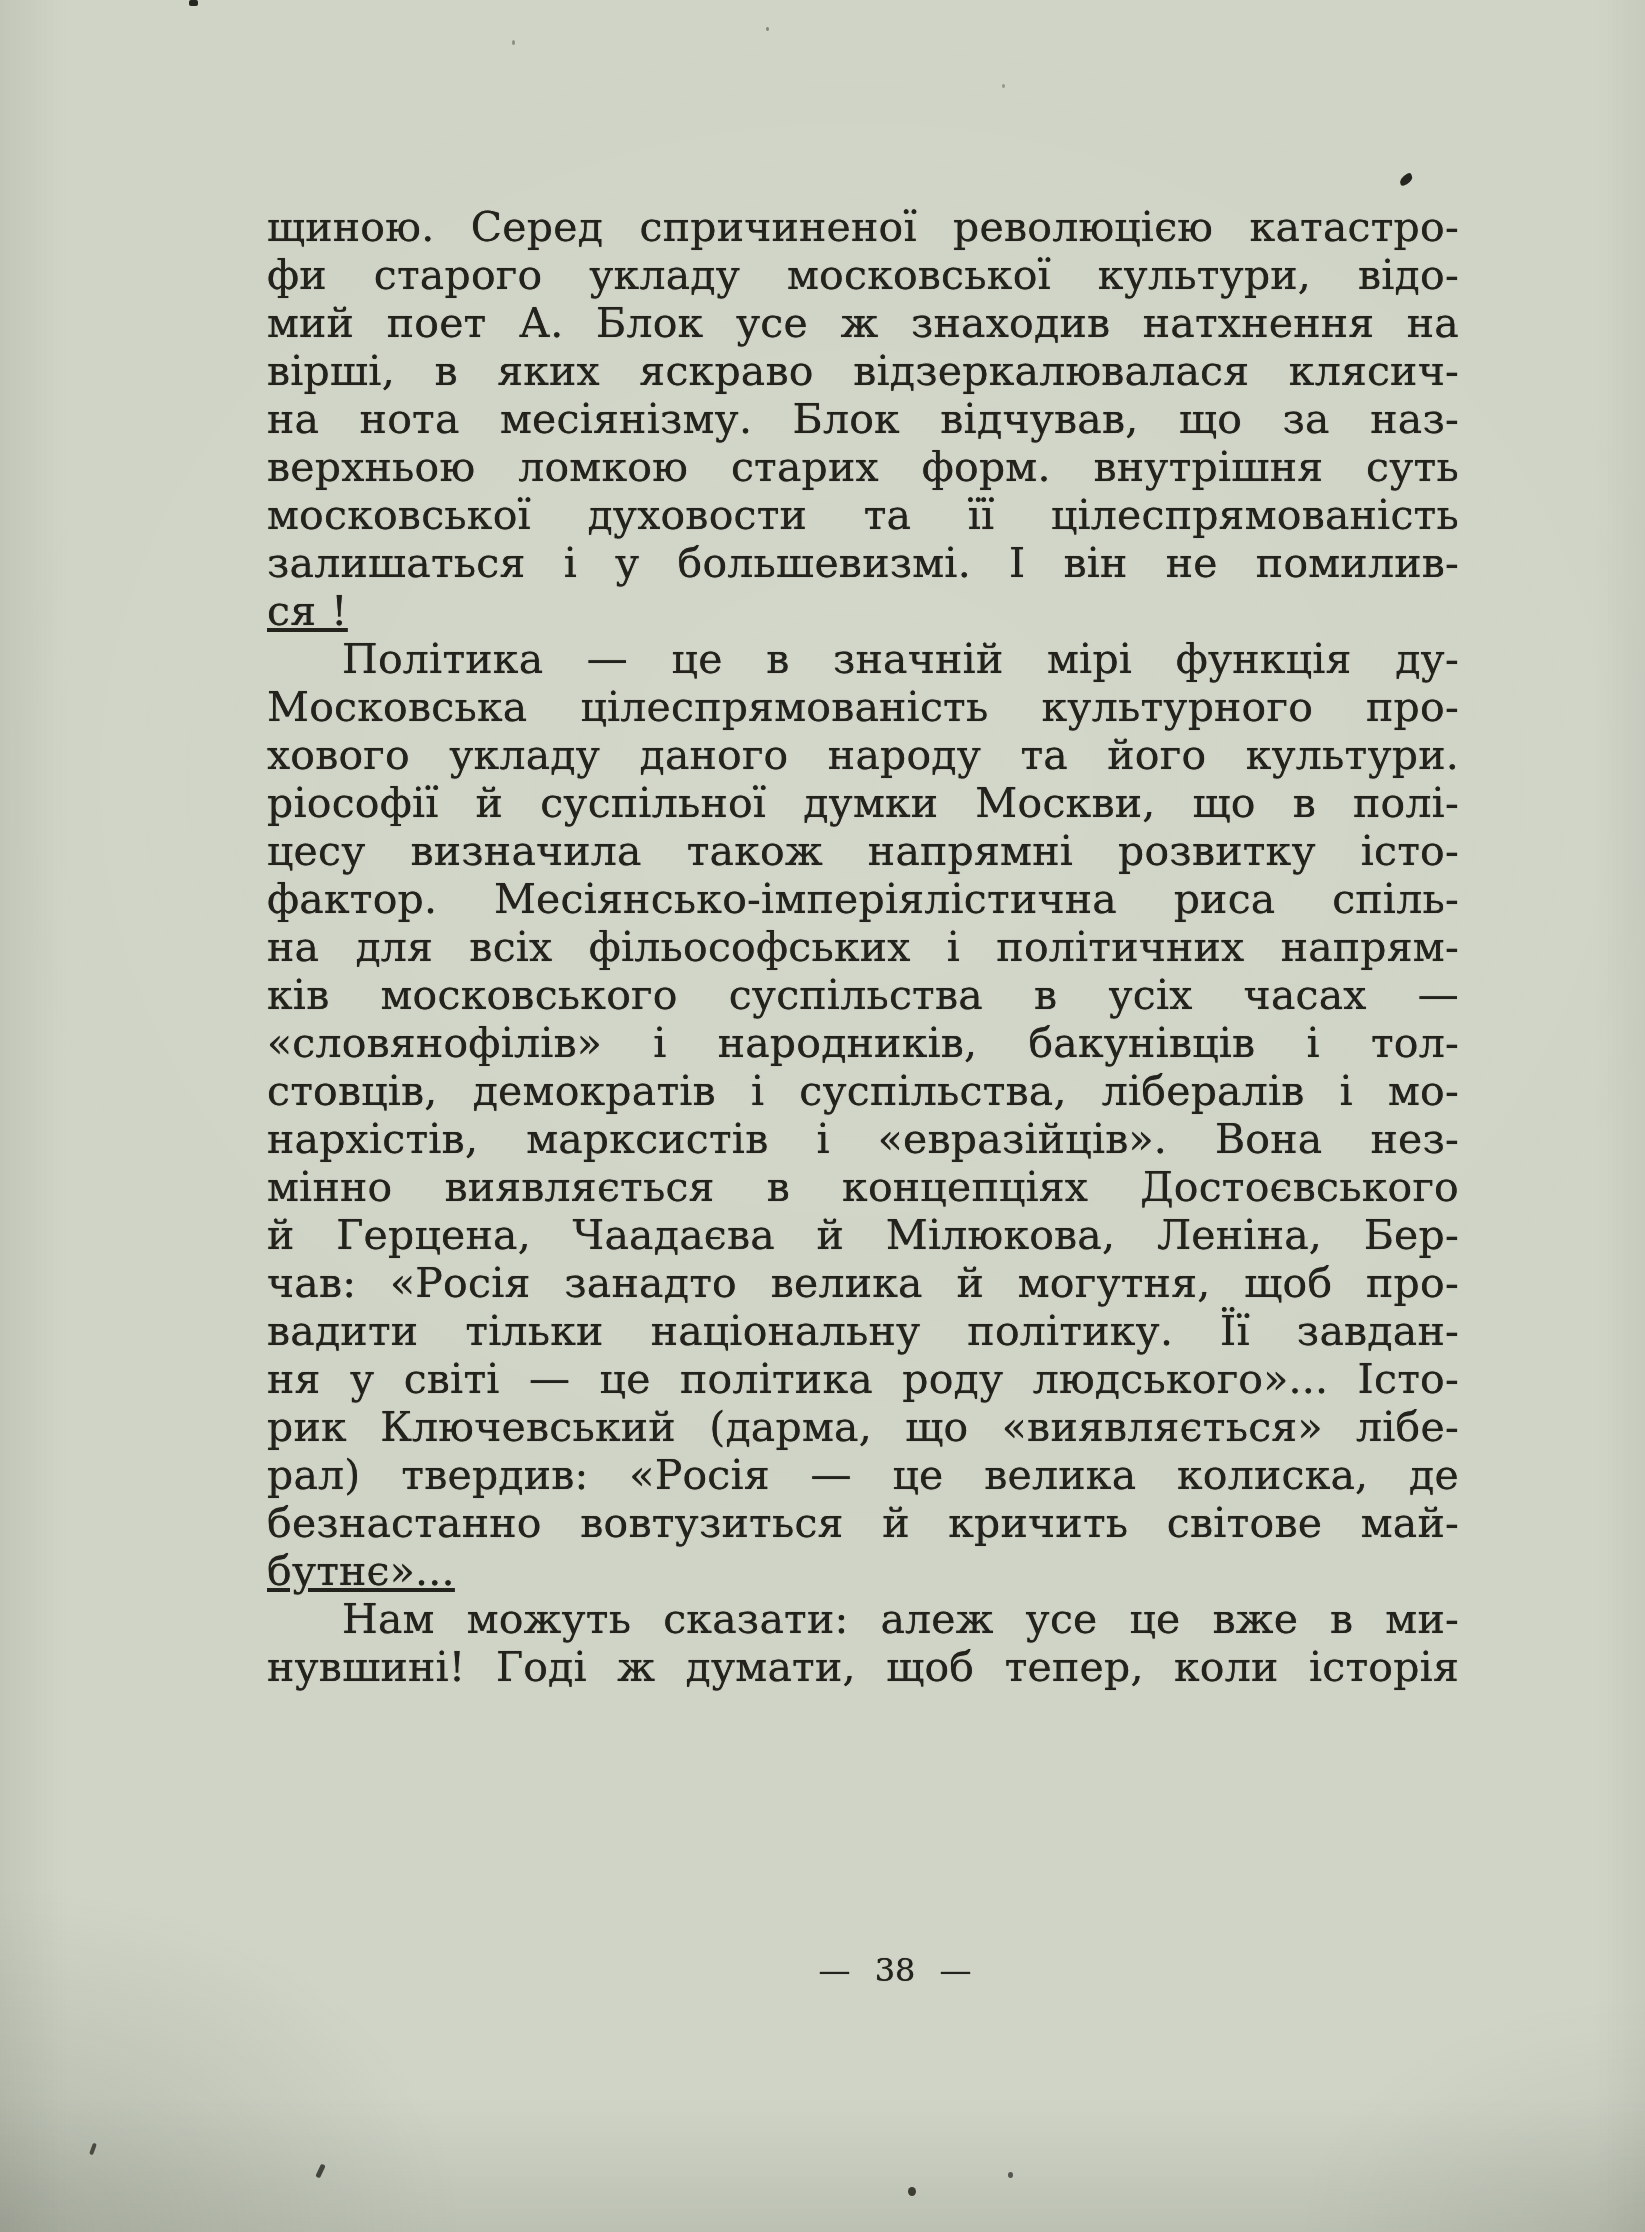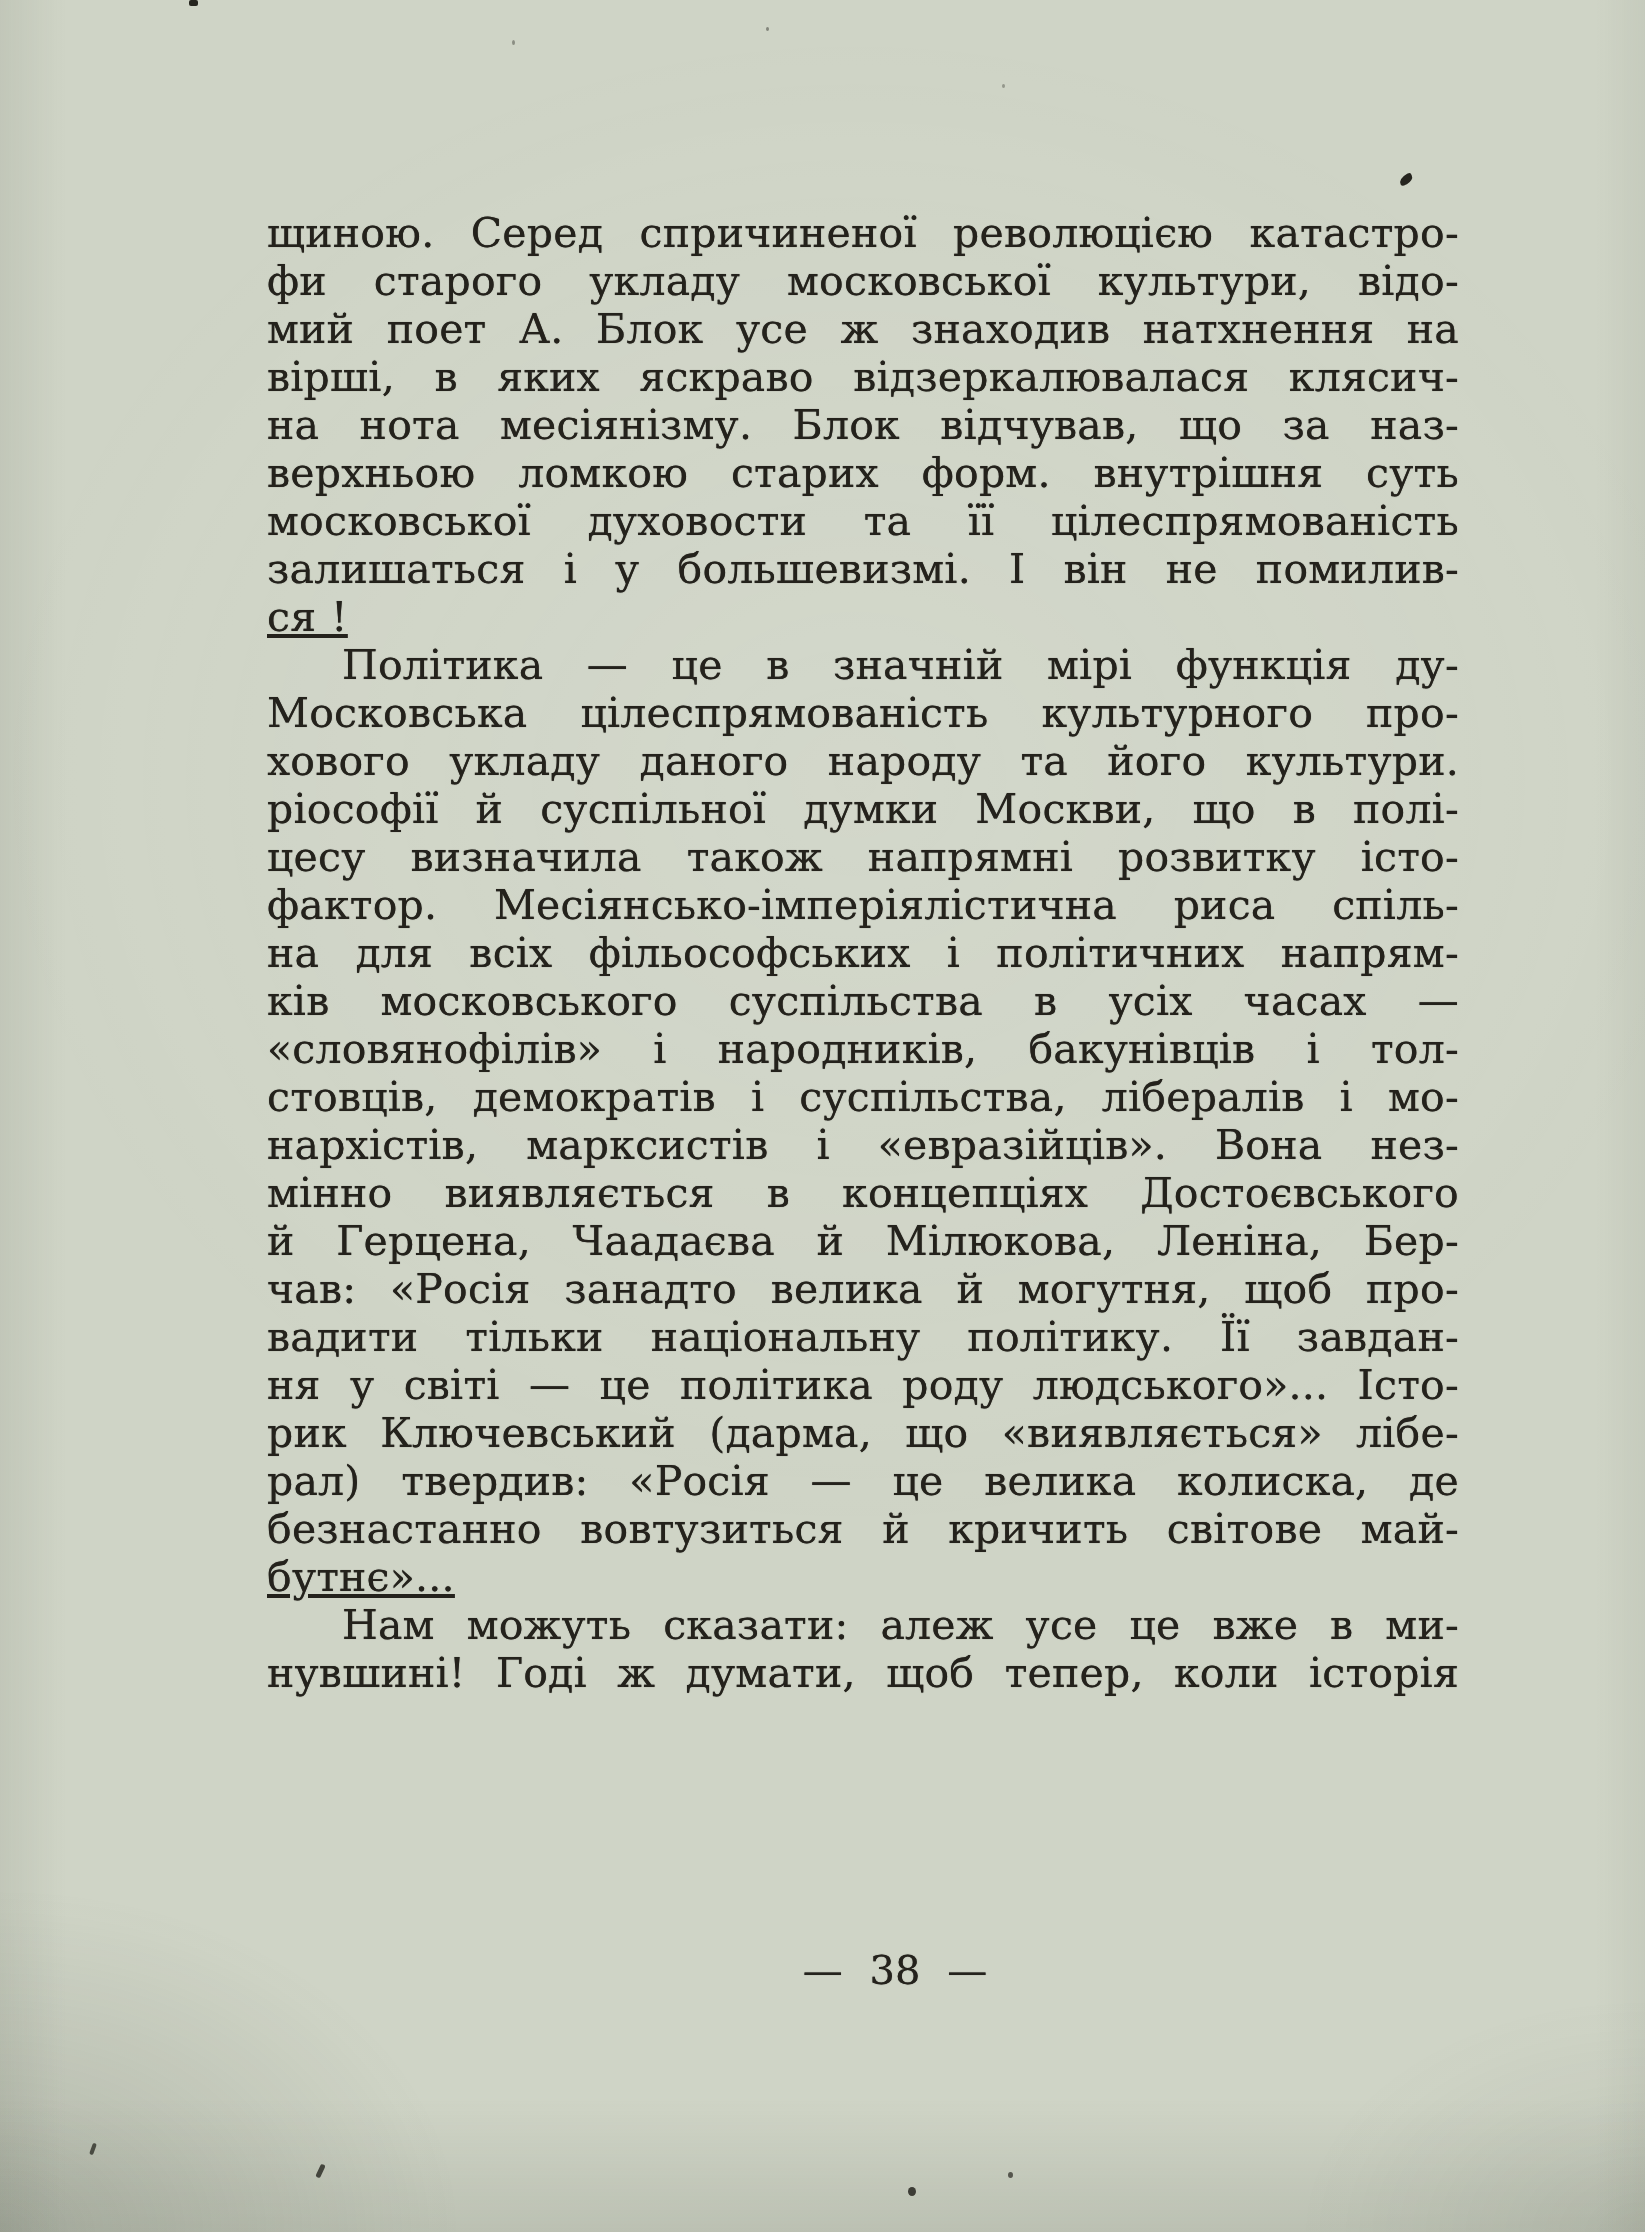--- a/index.html
+++ b/index.html
@@ -24,41 +24,40 @@
     position: absolute;
     left: 267px;
     top: 203px;
     width: 1192px;
     font-size: 41px;
     line-height: 48px;
     letter-spacing: 0.2px;
     word-spacing: 1.5px;
     color: var(--ink, #24221c);
     text-shadow: 0 0 0.7px rgba(35,33,28,0.85);
-    margin-top: 6px;
   }
 
   .paragraph { margin: 0; padding: 0; }
 
   .line {
     text-align: justify;
     text-align-last: justify;
     white-space: normal;
   }
   .line.endline { text-align-last: left; text-decoration: underline; }
   .line.indent  { text-indent: 75px; }
 
   .page-number {
     position: absolute;
     left: 267px;
     top: 1946px;
     width: 1192px;
     text-align: center;
     text-indent: 64px;
-    font-size: 40px;
+    font-size: 32px;
     line-height: 48px;
     word-spacing: 14px;
     color: var(--ink, #24221c);
     text-shadow: 0 0 0.7px rgba(35,33,28,0.85);
   }
 
   .speck {
     position: absolute;
     background: #26251f;
     border-radius: 50%;

